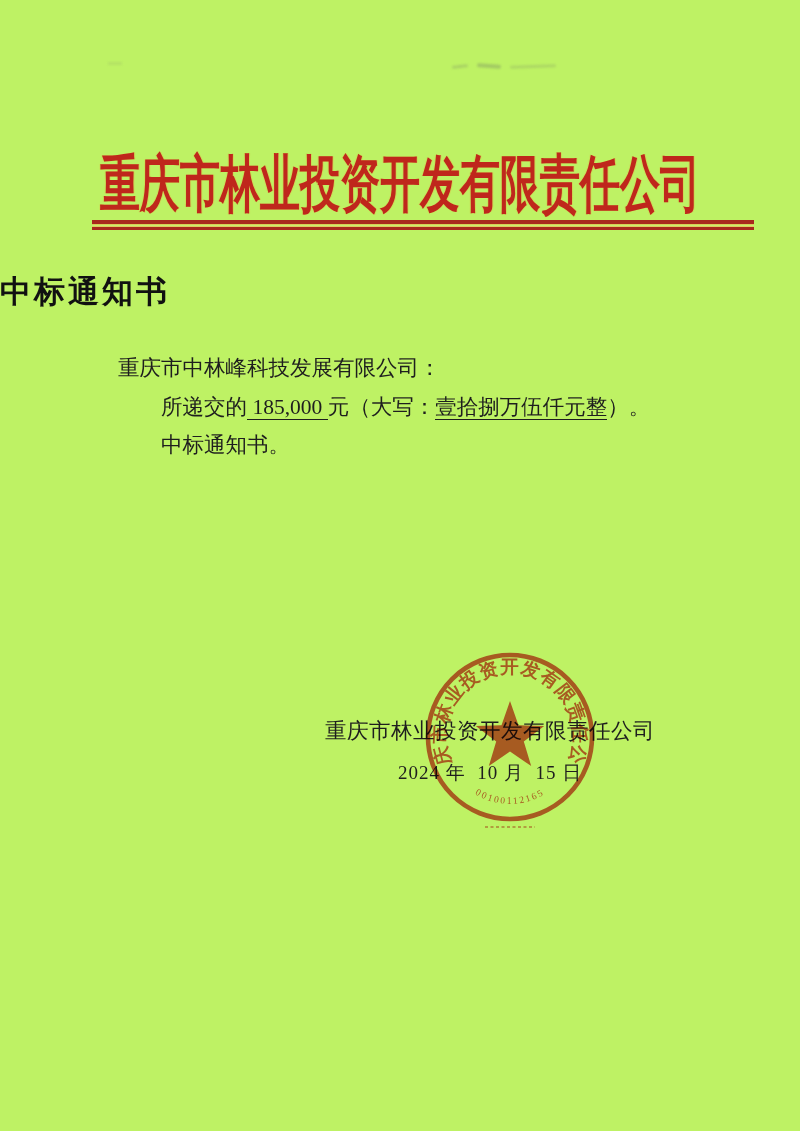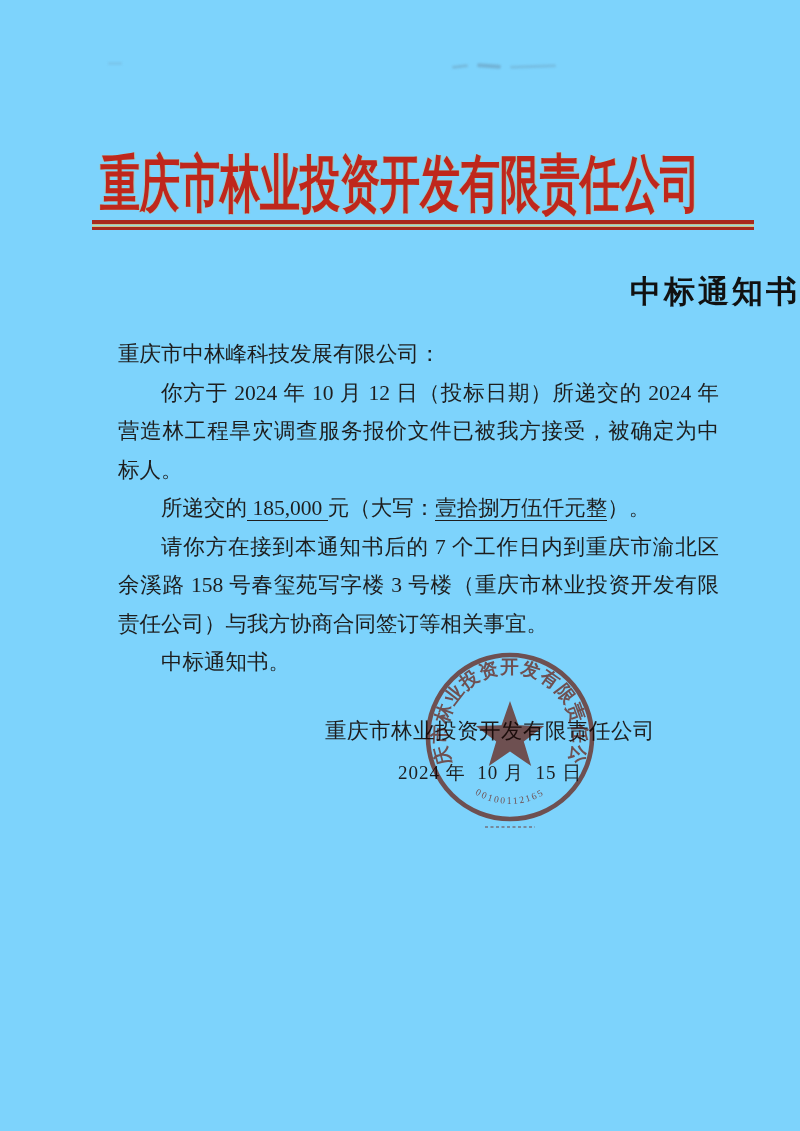--- a/index.html
+++ b/index.html
@@ -6,21 +6,21 @@
     --letterhead-red:#bf271c;
     --rule-red:#a8291d;
     --rule-gold:#f2d98f;
     --seal-red:#dc4a3a;
     --body-text:#1e1e1e;
   }
   html,body{margin:0;padding:0;background:#ffffff;}
   .page{
     position:relative;
     width:800px;height:1131px;
-    background:#7dd3fc;
+    background:#bef264;
     overflow:hidden;
     font-family:"Liberation Serif","DejaVu Serif",serif;
     color:var(--body-text);
   }
 
   
   .smudge{
     position:absolute;left:452px;top:58px;width:140px;height:16px;
     display:flex;align-items:center;gap:9px;
     filter:blur(1px);
@@ -45,28 +45,28 @@
 
   
   .rules{position:absolute;left:92px;top:220px;width:662px;}
   .rule-top{height:4px;background:var(--rule-red);box-shadow:0 1px 0 rgba(231,176,61,.55);}
   .rule-gap{height:3px;background:linear-gradient(to bottom,rgba(242,217,143,.0),rgba(242,217,143,.55));}
   .rule-bottom{height:3px;background:var(--rule-red);box-shadow:0 -1px 0 rgba(231,176,61,.45);}
 
   
   .doc-title{
     position:absolute;left:0;top:271px;width:100%;
-    text-align:right;
+    text-align:left;
     font-size:31px;font-weight:bold;letter-spacing:3px;
     color:#111;
   }
 
   
   .body{
-    position:absolute;left:118px;top:335px;width:601px;
+    position:absolute;left:118px;top:349px;width:601px;
     font-size:21.5px;line-height:38.5px;
     text-align:justify;
     color:var(--body-text);
   }
   .body p{margin:0;}
   .body p.ind{text-indent:2em;}
   .u{border-bottom:1.5px solid currentColor;padding-bottom:0;}
 
   
   .signature{
@@ -108,23 +108,21 @@
   <div class="rules">
     <div class="rule-top"></div>
     <div class="rule-gap"></div>
     <div class="rule-bottom"></div>
   </div>
 
   <div class="doc-title">中标通知书</div>
 
   <div class="body">
     <p>重庆市中林峰科技发展有限公司：</p>
-    <p class="ind">你方于 2024 年 10 月 12 日（投标日期）所递交的 2024 年营造林工程旱灾调查服务报价文件已被我方接受，被确定为中标人。</p>
     <p class="ind"><span>所递交的</span><span class="u"> 185,000 </span><span>元（大写：</span><span class="u">壹拾捌万伍仟元整</span><span>）。</span></p>
-    <p class="ind">请你方在接到本通知书后的 7 个工作日内到重庆市渝北区余溪路 158 号春玺苑写字楼 3 号楼（重庆市林业投资开发有限责任公司）与我方协商合同签订等相关事宜。</p>
     <p class="ind">中标通知书。</p>
   </div>
 
   <div class="signature">
     <div class="sig-company">重庆市林业投资开发有限责任公司</div>
     <div class="sig-date">2024 年  10 月  15 日</div>
   </div>
 
   <svg class="seal" viewBox="0 0 174 184" xmlns="http://www.w3.org/2000/svg">
     <circle class="ring" cx="87" cy="87" r="82"></circle>

